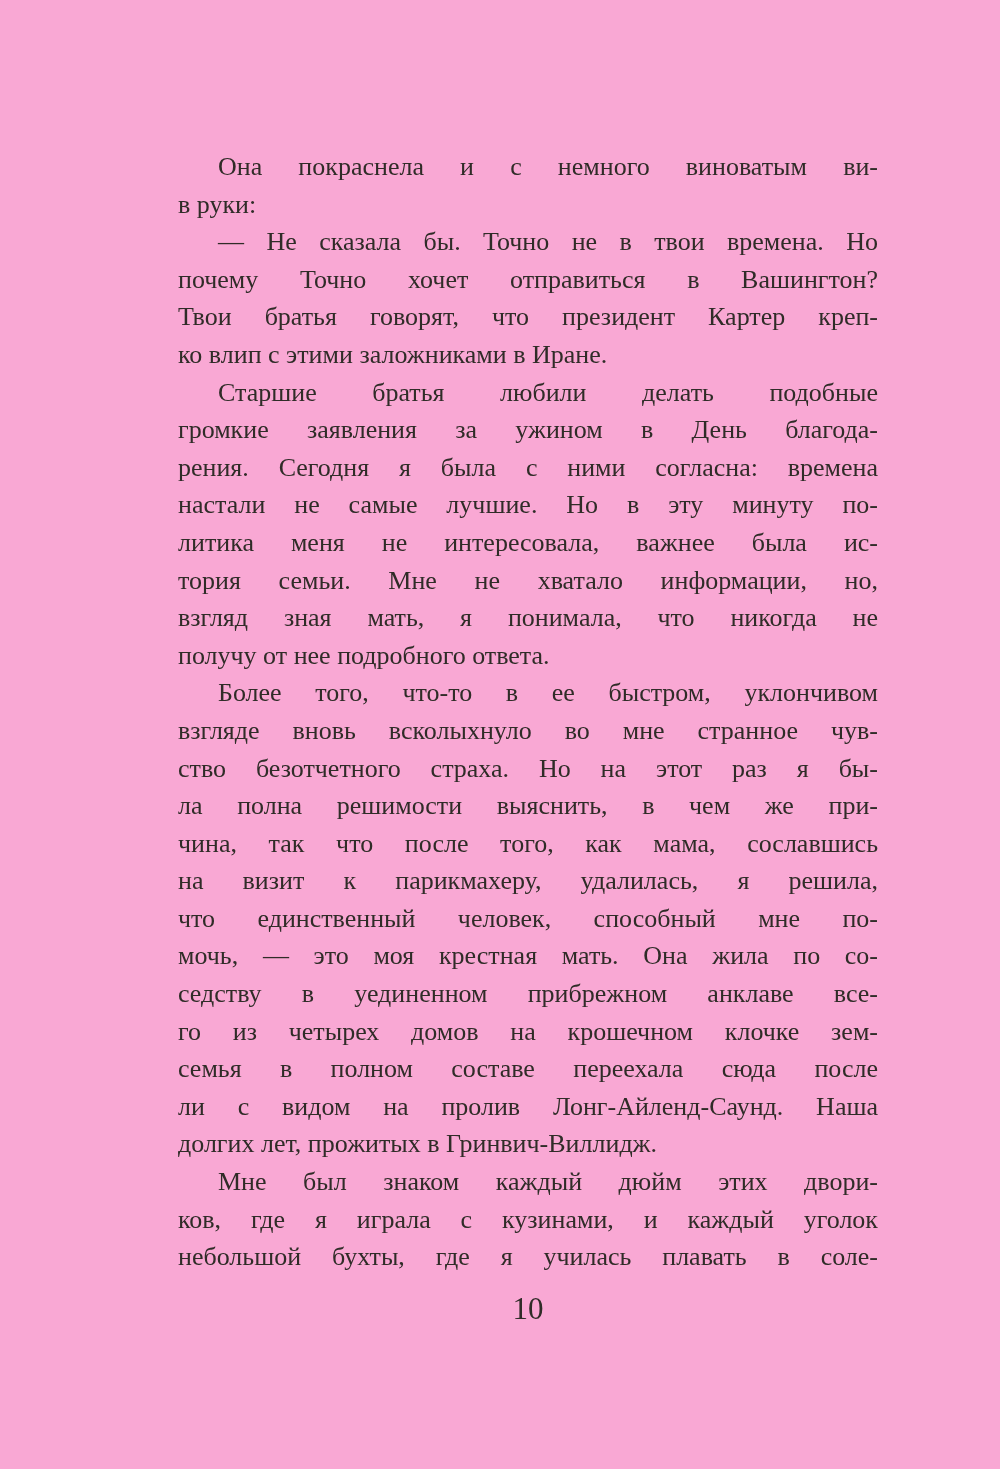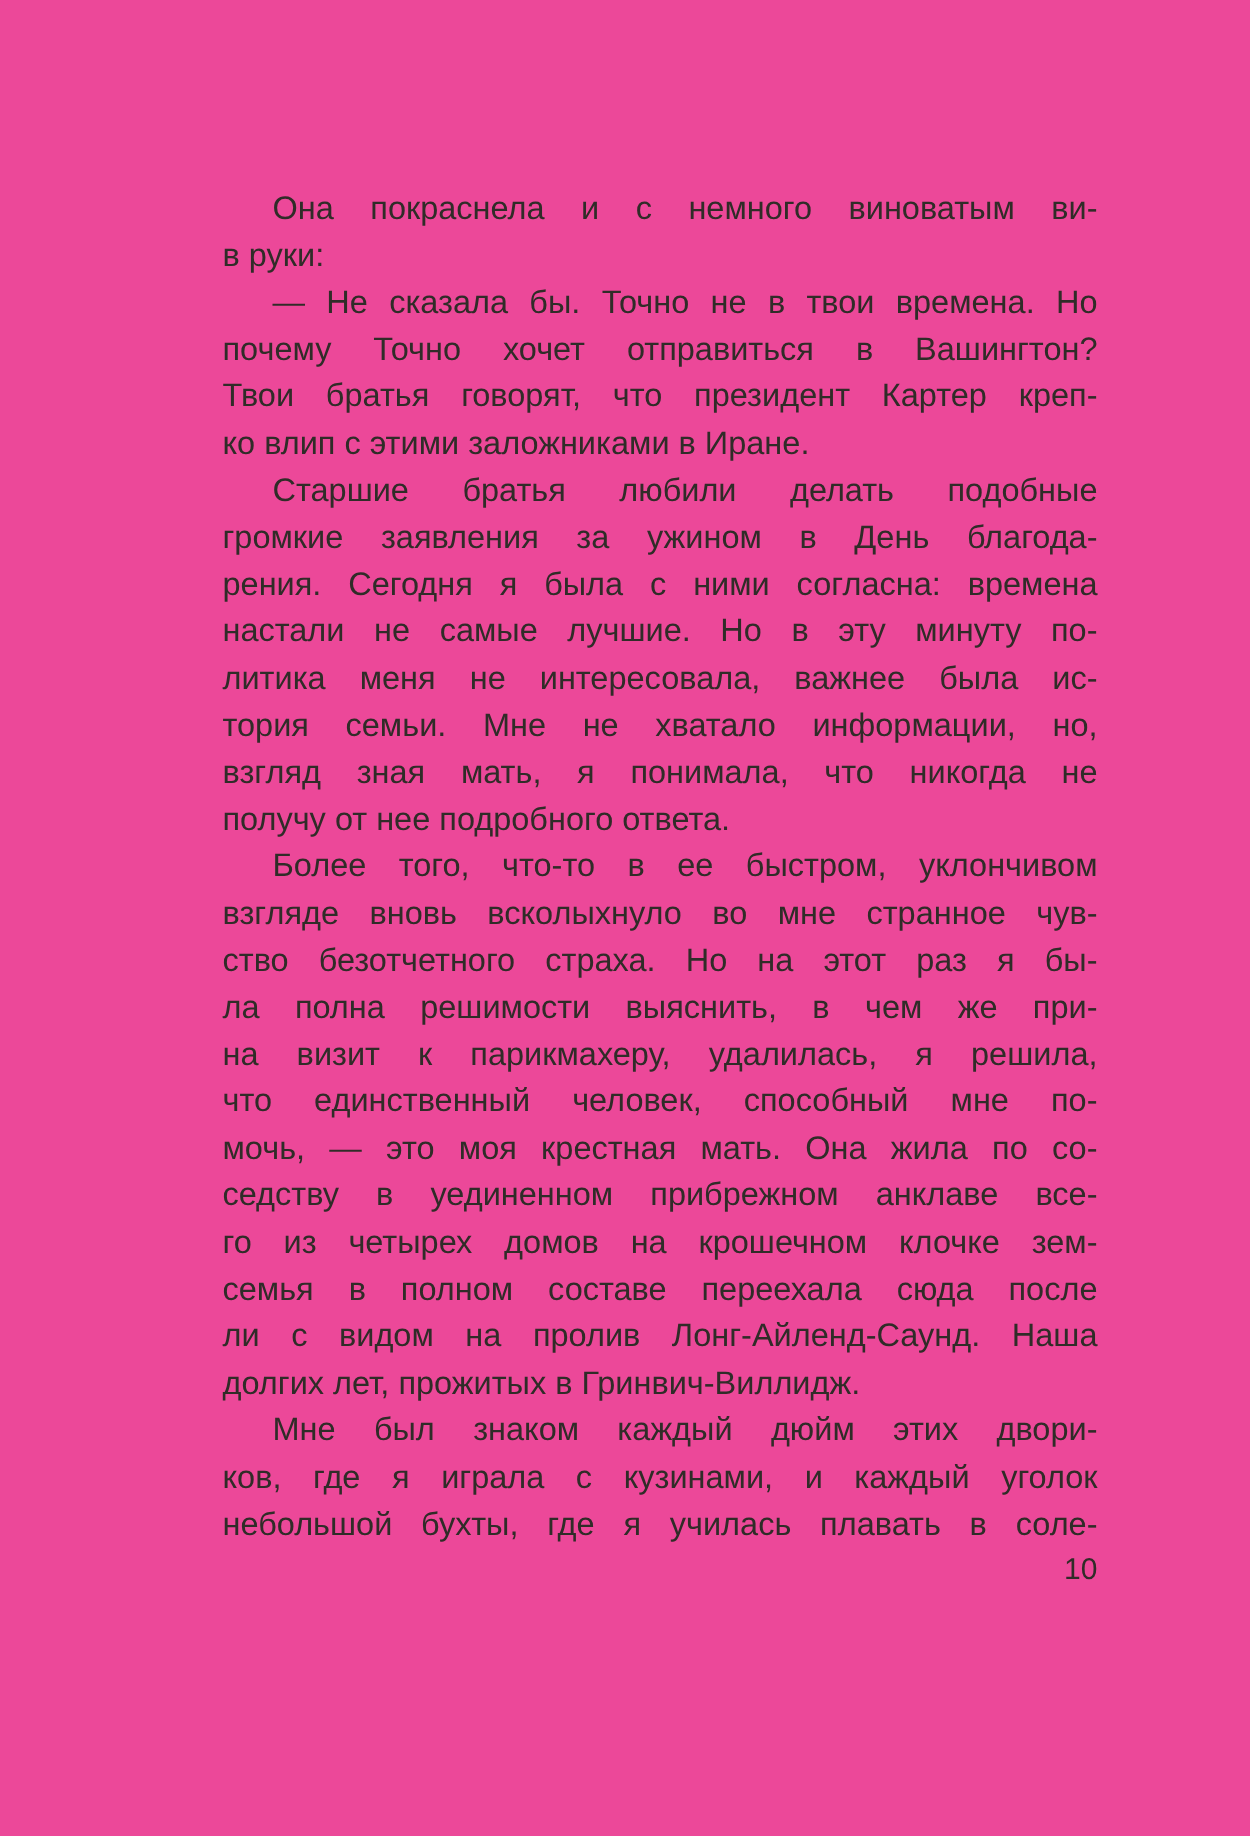--- a/index.html
+++ b/index.html
@@ -9,22 +9,22 @@
   body {
     width: 1000px;
     height: 1469px;
     background: #fdfdfc;
     position: relative;
     overflow: hidden;
   }
   .page {
     position: absolute;
     inset: 0;
-    background: #ec4899;
-    font-family: Liberation Sans, sans-serif;
+    background: #f9a8d4;
+    font-family: Liberation Serif, serif;
     color: #302c28;
   }
   .text-block {
     position: absolute;
     left: 178px;
     top: 148px;
     width: 700px;
     font-size: 26px;
     line-height: 37.6px;
   }
@@ -36,24 +36,24 @@
   }
   .line.jst {
     text-align: justify;
     text-align-last: justify;
     white-space: normal;
   }
   .line.indent {
     text-indent: 40px;
   }
   .page-number {
-    margin-top: 3px;
-    font-size: 24px;
+    margin-top: 18px;
+    font-size: 31px;
     line-height: 30px;
-    text-align: right;
+    text-align: center;
   }
 </style>
 </head>
 <body>
 
 <div class="page">
   <div class="text-block">
 
   <div class="paragraph">
         <div class="line indent jst">Она покраснела и с немного виноватым ви-</div>
@@ -73,20 +73,21 @@
         <div class="line jst">литика меня не интересовала, важнее была ис-</div>
         <div class="line jst">тория семьи. Мне не хватало информации, но,</div>
         <div class="line jst">взгляд зная мать, я понимала, что никогда не</div>
         <div class="line">получу от нее подробного ответа.</div>
       </div>
       <div class="paragraph">
         <div class="line indent jst">Более того, что-то в ее быстром, уклончивом</div>
         <div class="line jst">взгляде вновь всколыхнуло во мне странное чув-</div>
         <div class="line jst">ство безотчетного страха. Но на этот раз я бы-</div>
         <div class="line jst">ла полна решимости выяснить, в чем же при-</div>
+        <div class="line jst">чина, так что после того, как мама, сославшись</div>
         <div class="line jst">на визит к парикмахеру, удалилась, я решила,</div>
         <div class="line jst">что единственный человек, способный мне по-</div>
         <div class="line jst">мочь, — это моя крестная мать. Она жила по со-</div>
         <div class="line jst">седству в уединенном прибрежном анклаве все-</div>
         <div class="line jst">го из четырех домов на крошечном клочке зем-</div>
         <div class="line jst">семья в полном составе переехала сюда после</div>
         <div class="line jst">ли с видом на пролив Лонг-Айленд-Саунд. Наша</div>
         <div class="line">долгих лет, прожитых в Гринвич-Виллидж.</div>
       </div>
       <div class="paragraph">

